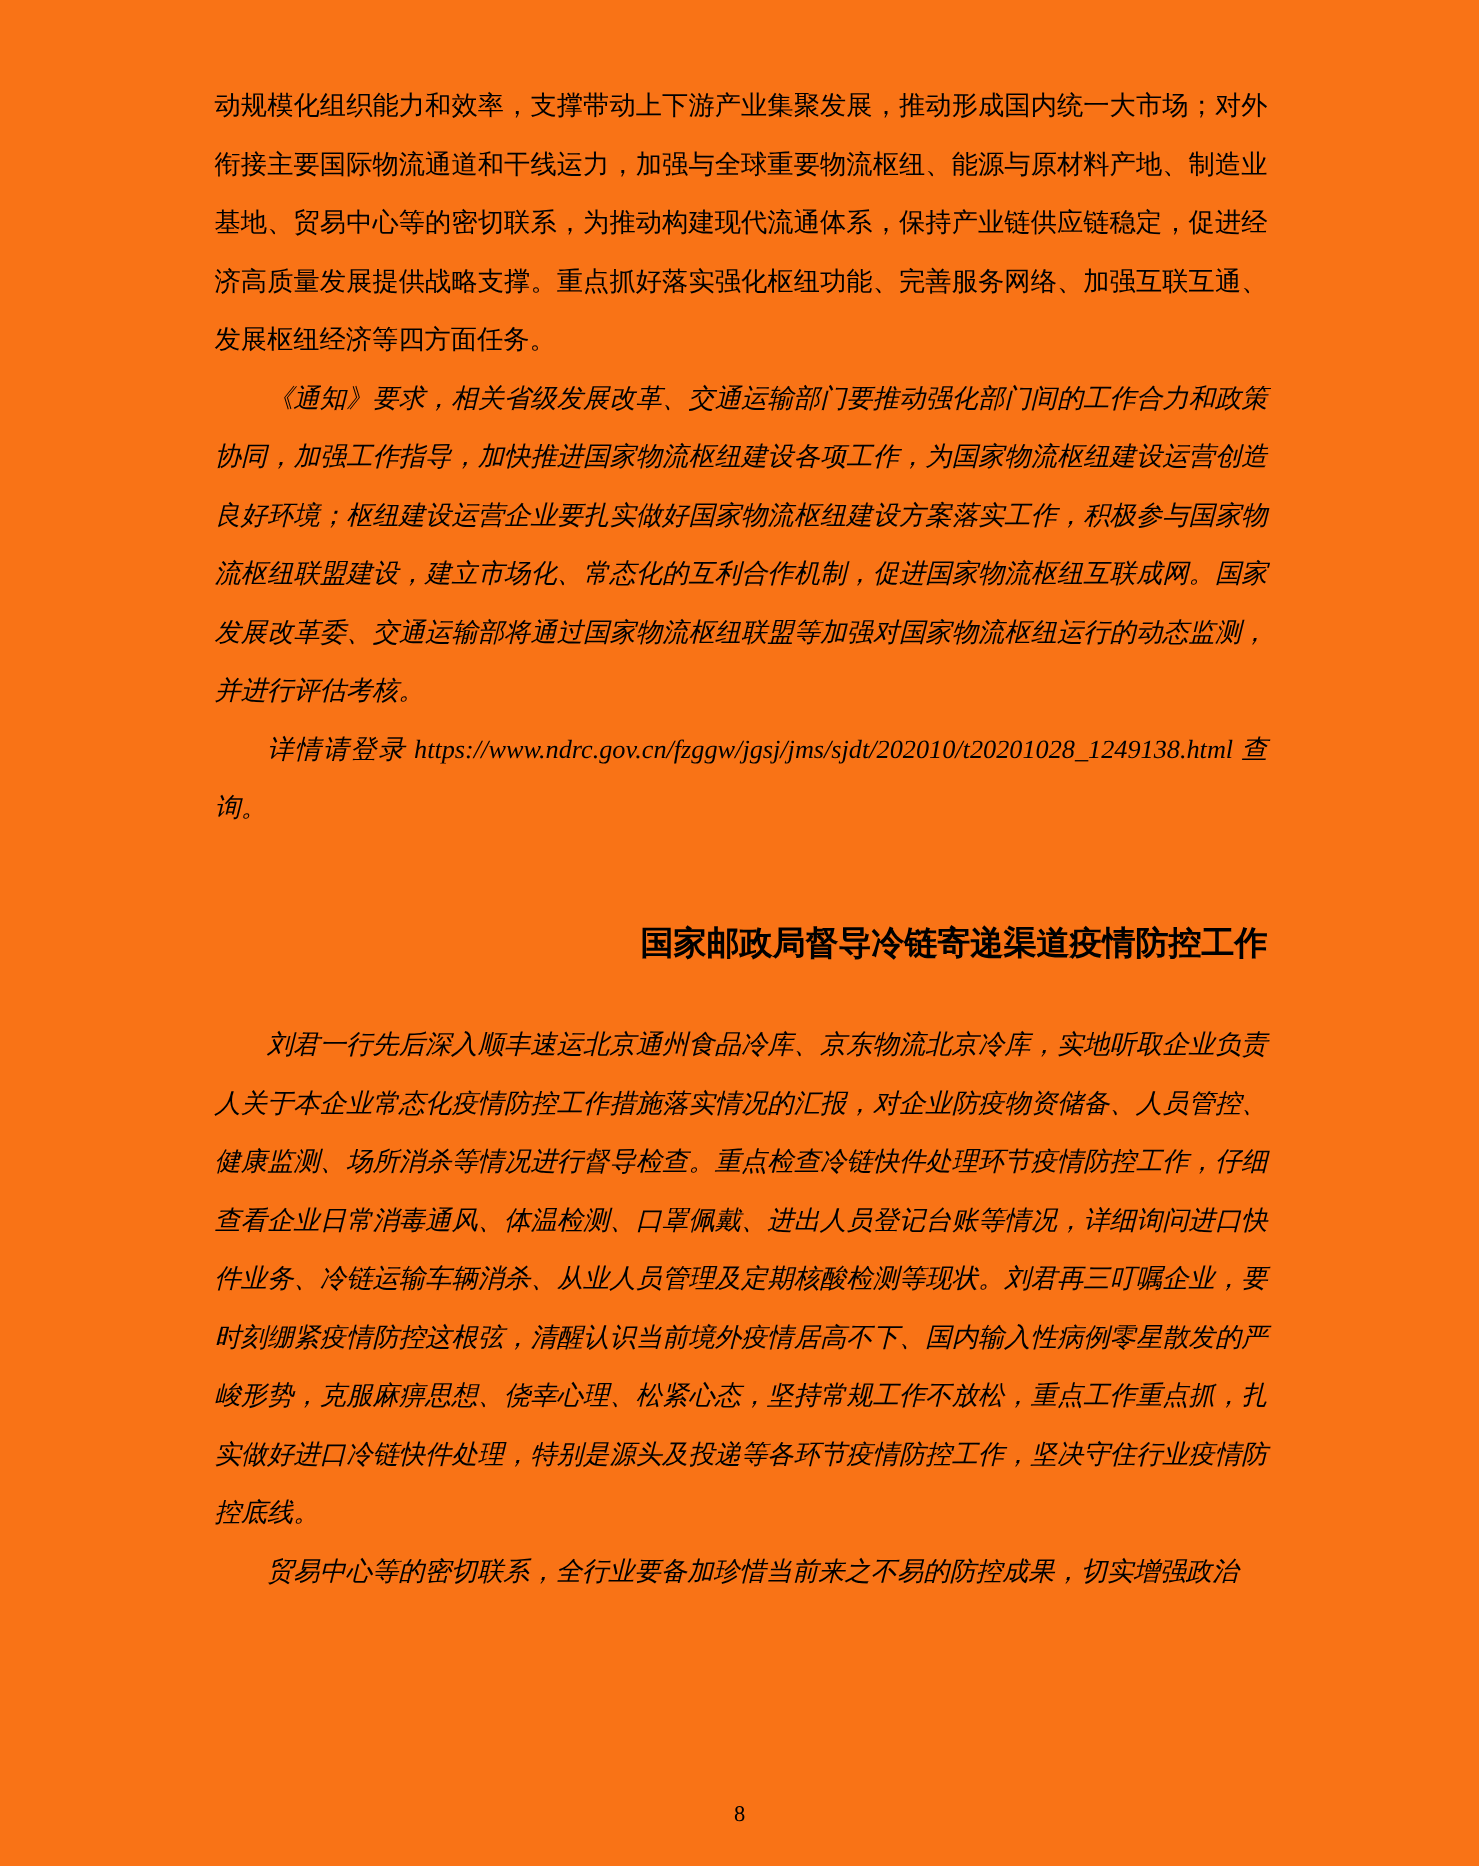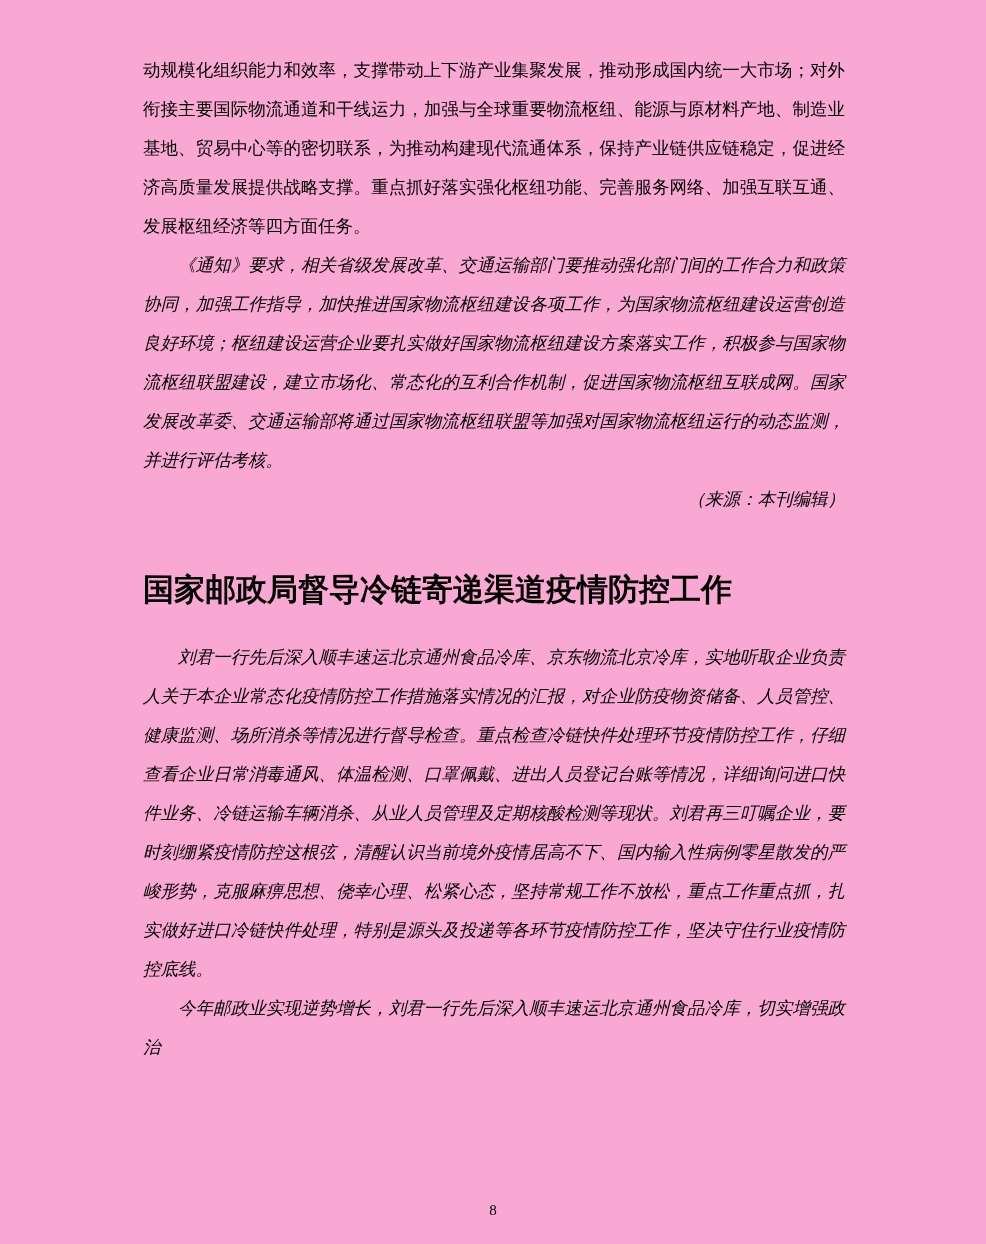--- a/index.html
+++ b/index.html
@@ -4,21 +4,21 @@
 <style>
   html, body {
     margin: 0;
     padding: 0;
     background: #ffffff;
   }
   .page {
     position: relative;
     width: 986px;
     height: 1244px;
-    background: #f9a8d4;
+    background: #f97316;
     overflow: hidden;
     color: #000000;
   }
   .content {
     position: absolute;
     left: 143px;
     top: 51px;
     width: 702px;
   }
   p.body {
@@ -41,23 +41,23 @@
     font-style: italic;
     font-size: 17.5px;
     line-height: 39px;
     text-align: right;
     color: #000000;
   }
   h1.title {
     margin: 50px 0 28px 0;
     font-family: "Liberation Sans", "DejaVu Sans", sans-serif;
     font-weight: 700;
-    font-size: 31px;
+    font-size: 22px;
     line-height: 41px;
-    text-align: left;
+    text-align: right;
     color: #000000;
   }
   .page-number {
     position: absolute;
     left: 0;
     top: 1200px;
     width: 100%;
     text-align: center;
     font-family: "Liberation Serif", "DejaVu Serif", serif;
     font-size: 15px;
@@ -68,26 +68,26 @@
 </head>
 <body>
 
 <div class="page">
   <div class="content">
 
     <p class="body">动规模化组织能力和效率，支撑带动上下游产业集聚发展，推动形成国内统一大市场；对外衔接主要国际物流通道和干线运力，加强与全球重要物流枢纽、能源与原材料产地、制造业基地、贸易中心等的密切联系，为推动构建现代流通体系，保持产业链供应链稳定，促进经济高质量发展提供战略支撑。重点抓好落实强化枢纽功能、完善服务网络、加强互联互通、发展枢纽经济等四方面任务。</p>
 
     <p class="body indent">《通知》要求，相关省级发展改革、交通运输部门要推动强化部门间的工作合力和政策协同，加强工作指导，加快推进国家物流枢纽建设各项工作，为国家物流枢纽建设运营创造良好环境；枢纽建设运营企业要扎实做好国家物流枢纽建设方案落实工作，积极参与国家物流枢纽联盟建设，建立市场化、常态化的互利合作机制，促进国家物流枢纽互联成网。国家发展改革委、交通运输部将通过国家物流枢纽联盟等加强对国家物流枢纽运行的动态监测，并进行评估考核。</p>
 
+    <p class="body indent">详情请登录 https://www.ndrc.gov.cn/fzggw/jgsj/jms/sjdt/202010/t20201028_1249138.html 查询。</p>
 
-    <p class="source">（来源：本刊编辑）</p>
 
     <h1 class="title">国家邮政局督导冷链寄递渠道疫情防控工作</h1>
 
 
     <p class="body indent">刘君一行先后深入顺丰速运北京通州食品冷库、京东物流北京冷库，实地听取企业负责人关于本企业常态化疫情防控工作措施落实情况的汇报，对企业防疫物资储备、人员管控、健康监测、场所消杀等情况进行督导检查。重点检查冷链快件处理环节疫情防控工作，仔细查看企业日常消毒通风、体温检测、口罩佩戴、进出人员登记台账等情况，详细询问进口快件业务、冷链运输车辆消杀、从业人员管理及定期核酸检测等现状。刘君再三叮嘱企业，要时刻绷紧疫情防控这根弦，清醒认识当前境外疫情居高不下、国内输入性病例零星散发的严峻形势，克服麻痹思想、侥幸心理、松紧心态，坚持常规工作不放松，重点工作重点抓，扎实做好进口冷链快件处理，特别是源头及投递等各环节疫情防控工作，坚决守住行业疫情防控底线。</p>
 
-    <p class="body indent">今年邮政业实现逆势增长，刘君一行先后深入顺丰速运北京通州食品冷库，切实增强政治</p>
+    <p class="body indent">贸易中心等的密切联系，全行业要备加珍惜当前来之不易的防控成果，切实增强政治</p>
 
   </div>
 
   <div class="page-number">8</div>
 </div>
 
 </body></html>

